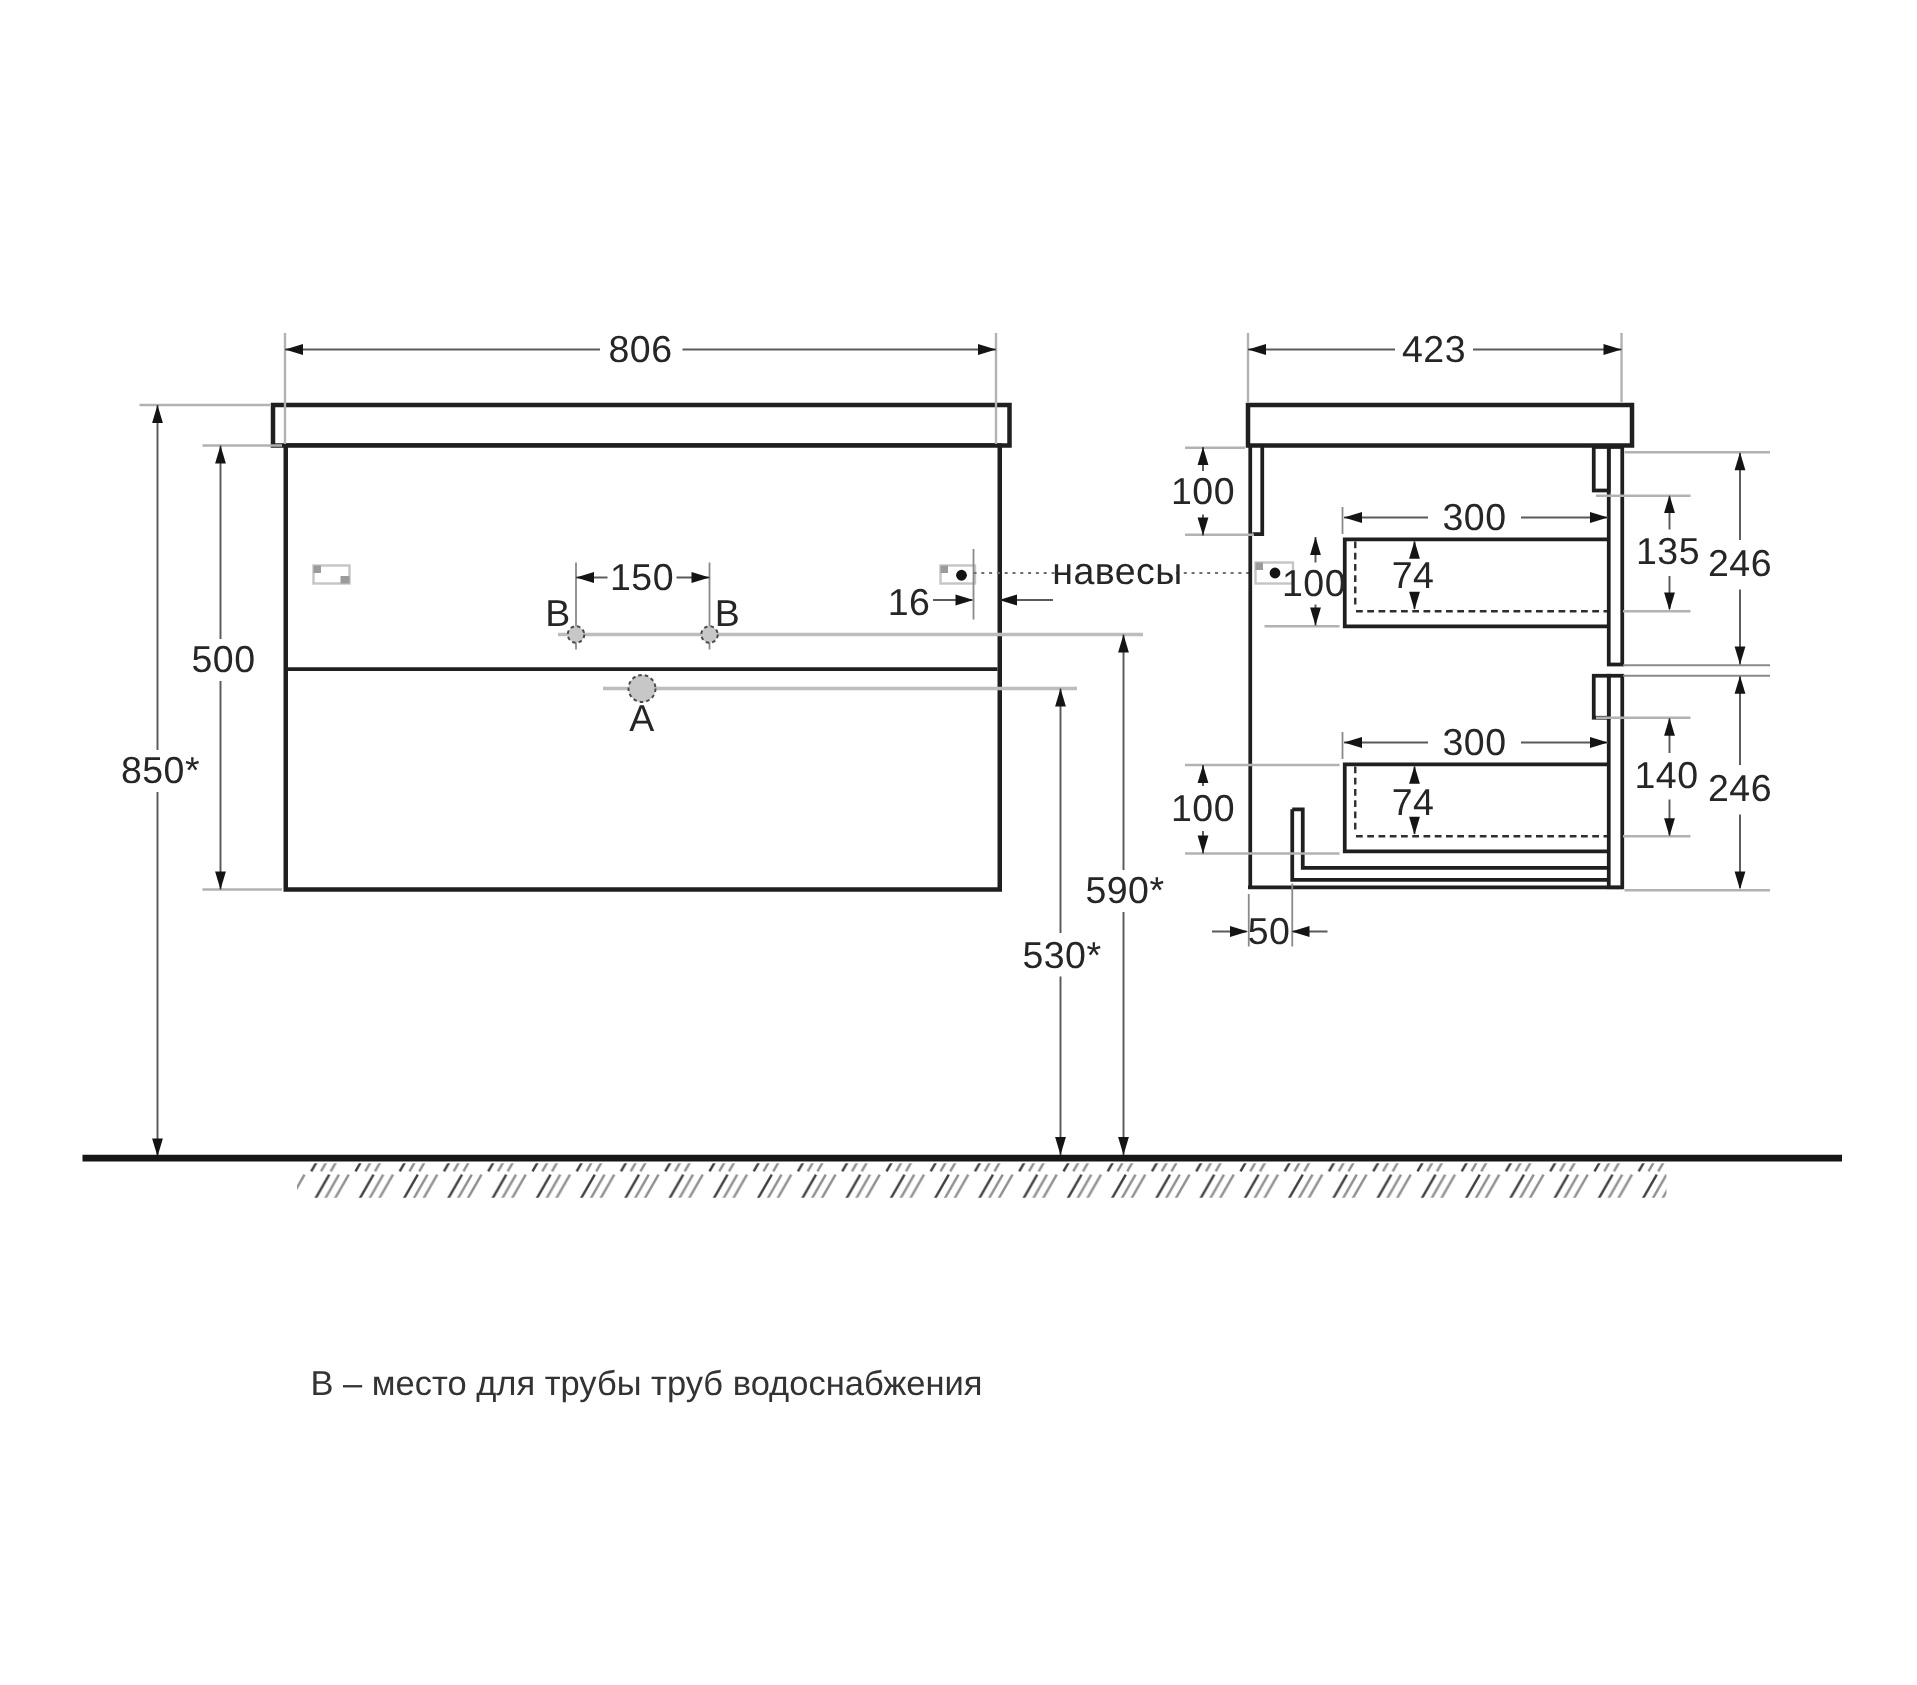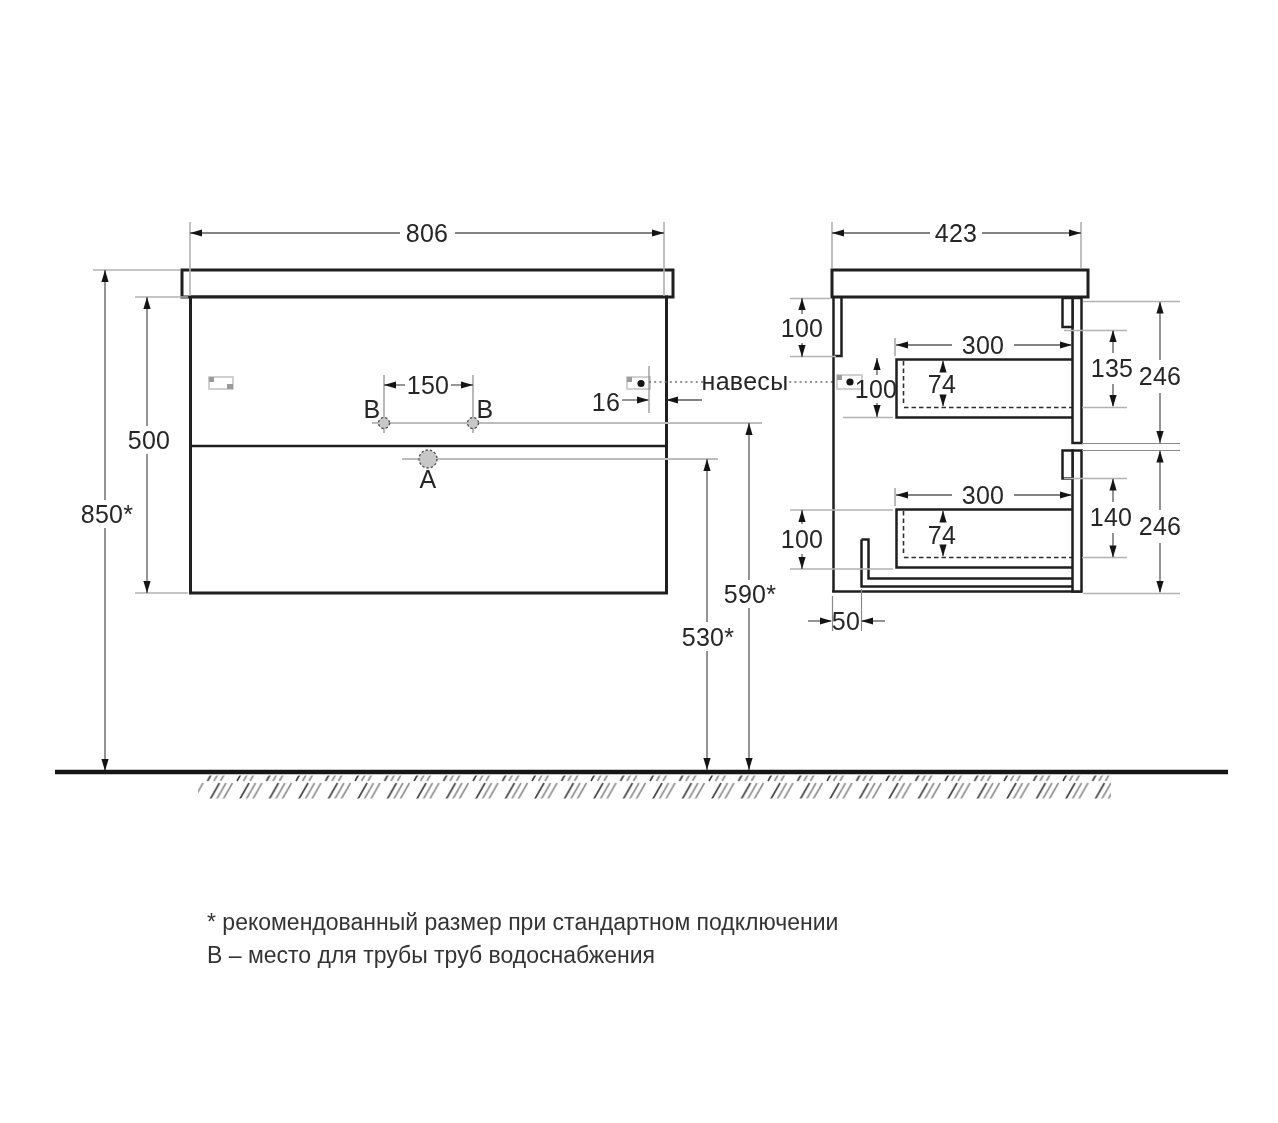--- a/index.html
+++ b/index.html
@@ -272,16 +272,15 @@
     <text class="d" x="846" y="621">50</text>
   </g>
 
   <g>
     <line x1="55" y1="772" x2="1228" y2="772" stroke="#161616" stroke-width="4.5"></line>
     <rect x="198" y="775.5" width="913" height="23" fill="url(#hatch)"></rect>
   </g>
 </svg>
 
   <div class="notes">
-    <p>* рекомендованный размер при стандартном подключении</p>
     <p>В – место для трубы труб водоснабжения</p>
   </div>
 </div>
 
 </body></html>

